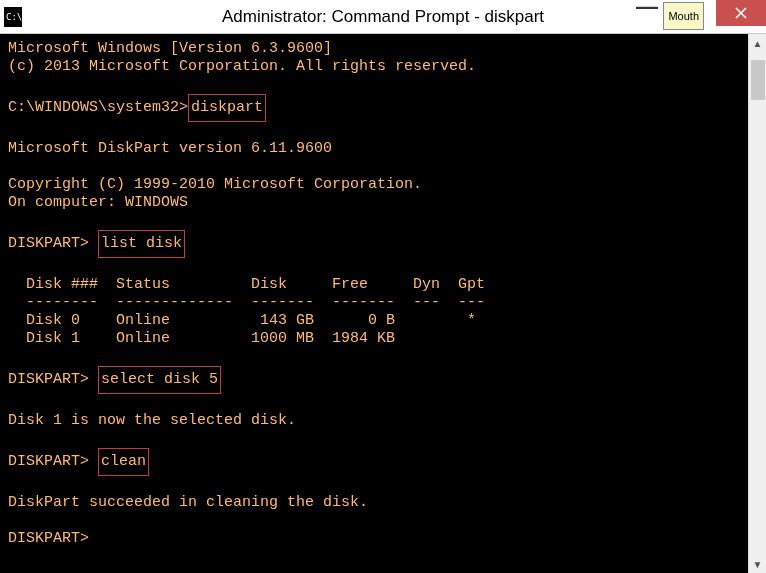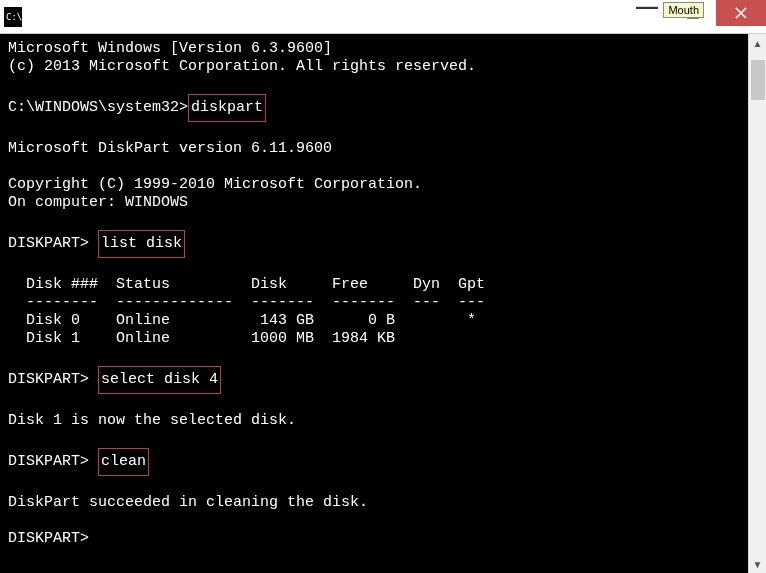--- a/index.html
+++ b/index.html
@@ -62,21 +62,21 @@
   }
   .win-btn.min { font-weight: bold; font-size: 22px; line-height: 10px; padding-bottom: 12px;}
   .win-btn.max svg { width: 12px; height: 12px; }
   .mouthtag {
     position: absolute;
     right: 62px;
     top: 2px;
     background: #f8f8c8;
     border: 1px solid #888;
     font-size: 11px;
-    padding: 1px 4px;
+    padding: 7px 4px;
     color: #000;
     z-index: 5;
   }
   .client {
     position: relative;
     width: 100%;
     height: 539px;
     background: #000;
     color: #c0c0c0;
     font-family: 'Consolas', 'Courier New', monospace;
@@ -113,27 +113,28 @@
     left: 2px;
     height: 40px;
     background: #c8c8c8;
     border-radius: 1px;
   }
   .hl {
     border: 1px solid #b84040;
     padding: 4px 2px;
     display: inline-block;
   }
-  .cmdwhite { color: #ffffff; text-align: center; }
+  .cmdwhite { color: #fdba74; text-align: center; }
 </style>
 </head>
 <body>
 
 <div class="titlebar">
   <div class="sys-icon">C:\_</div>
+  <div class="title-text">Administrator: Command Prompt - diskpart</div>
   <div class="mouthtag">Mouth</div>
   <div class="win-controls">
     <div class="win-btn min">—</div>
     <div class="win-btn max">
       <svg viewBox="0 0 12 12">
           <rect x="1" y="1" width="10" height="10" fill="none" stroke="#555" stroke-width="1.5"></rect>
         </svg>
     </div>
     <div class="win-btn close">
       <svg width="12" height="12" viewBox="0 0 12 12">
@@ -153,21 +154,21 @@
 <span class="cmdwhite">Copyright (C) 1999-2010 Microsoft Corporation.</span>
 <span class="cmdwhite">On computer: WINDOWS</span>
 <span></span>
 <span class="cmdwhite">DISKPART&gt; </span><span class="hl cmdwhite">list disk</span>
 <span></span>
 <span class="cmdwhite">  Disk ###  Status         Disk     Free     Dyn  Gpt</span>
 <span class="cmdwhite">  --------  -------------  -------  -------  ---  ---</span>
 <span class="cmdwhite">  Disk 0    Online          143 GB      0 B        *</span>
 <span class="cmdwhite">  Disk 1    Online         1000 MB  1984 KB</span>
 <span></span>
-<span class="cmdwhite">DISKPART&gt; </span><span class="hl cmdwhite">select disk 4</span>
+<span class="cmdwhite">DISKPART&gt; </span><span class="hl cmdwhite">select disk 5</span>
 <span></span>
 <span class="cmdwhite">Disk 1 is now the selected disk.</span>
 <span></span>
 <span class="cmdwhite">DISKPART&gt; </span><span class="hl cmdwhite">clean</span>
 <span></span>
 <span class="cmdwhite">DiskPart succeeded in cleaning the disk.</span>
 <span></span>
 <span class="cmdwhite">DISKPART&gt;</span></div>
 
 <div class="scrollbar">

